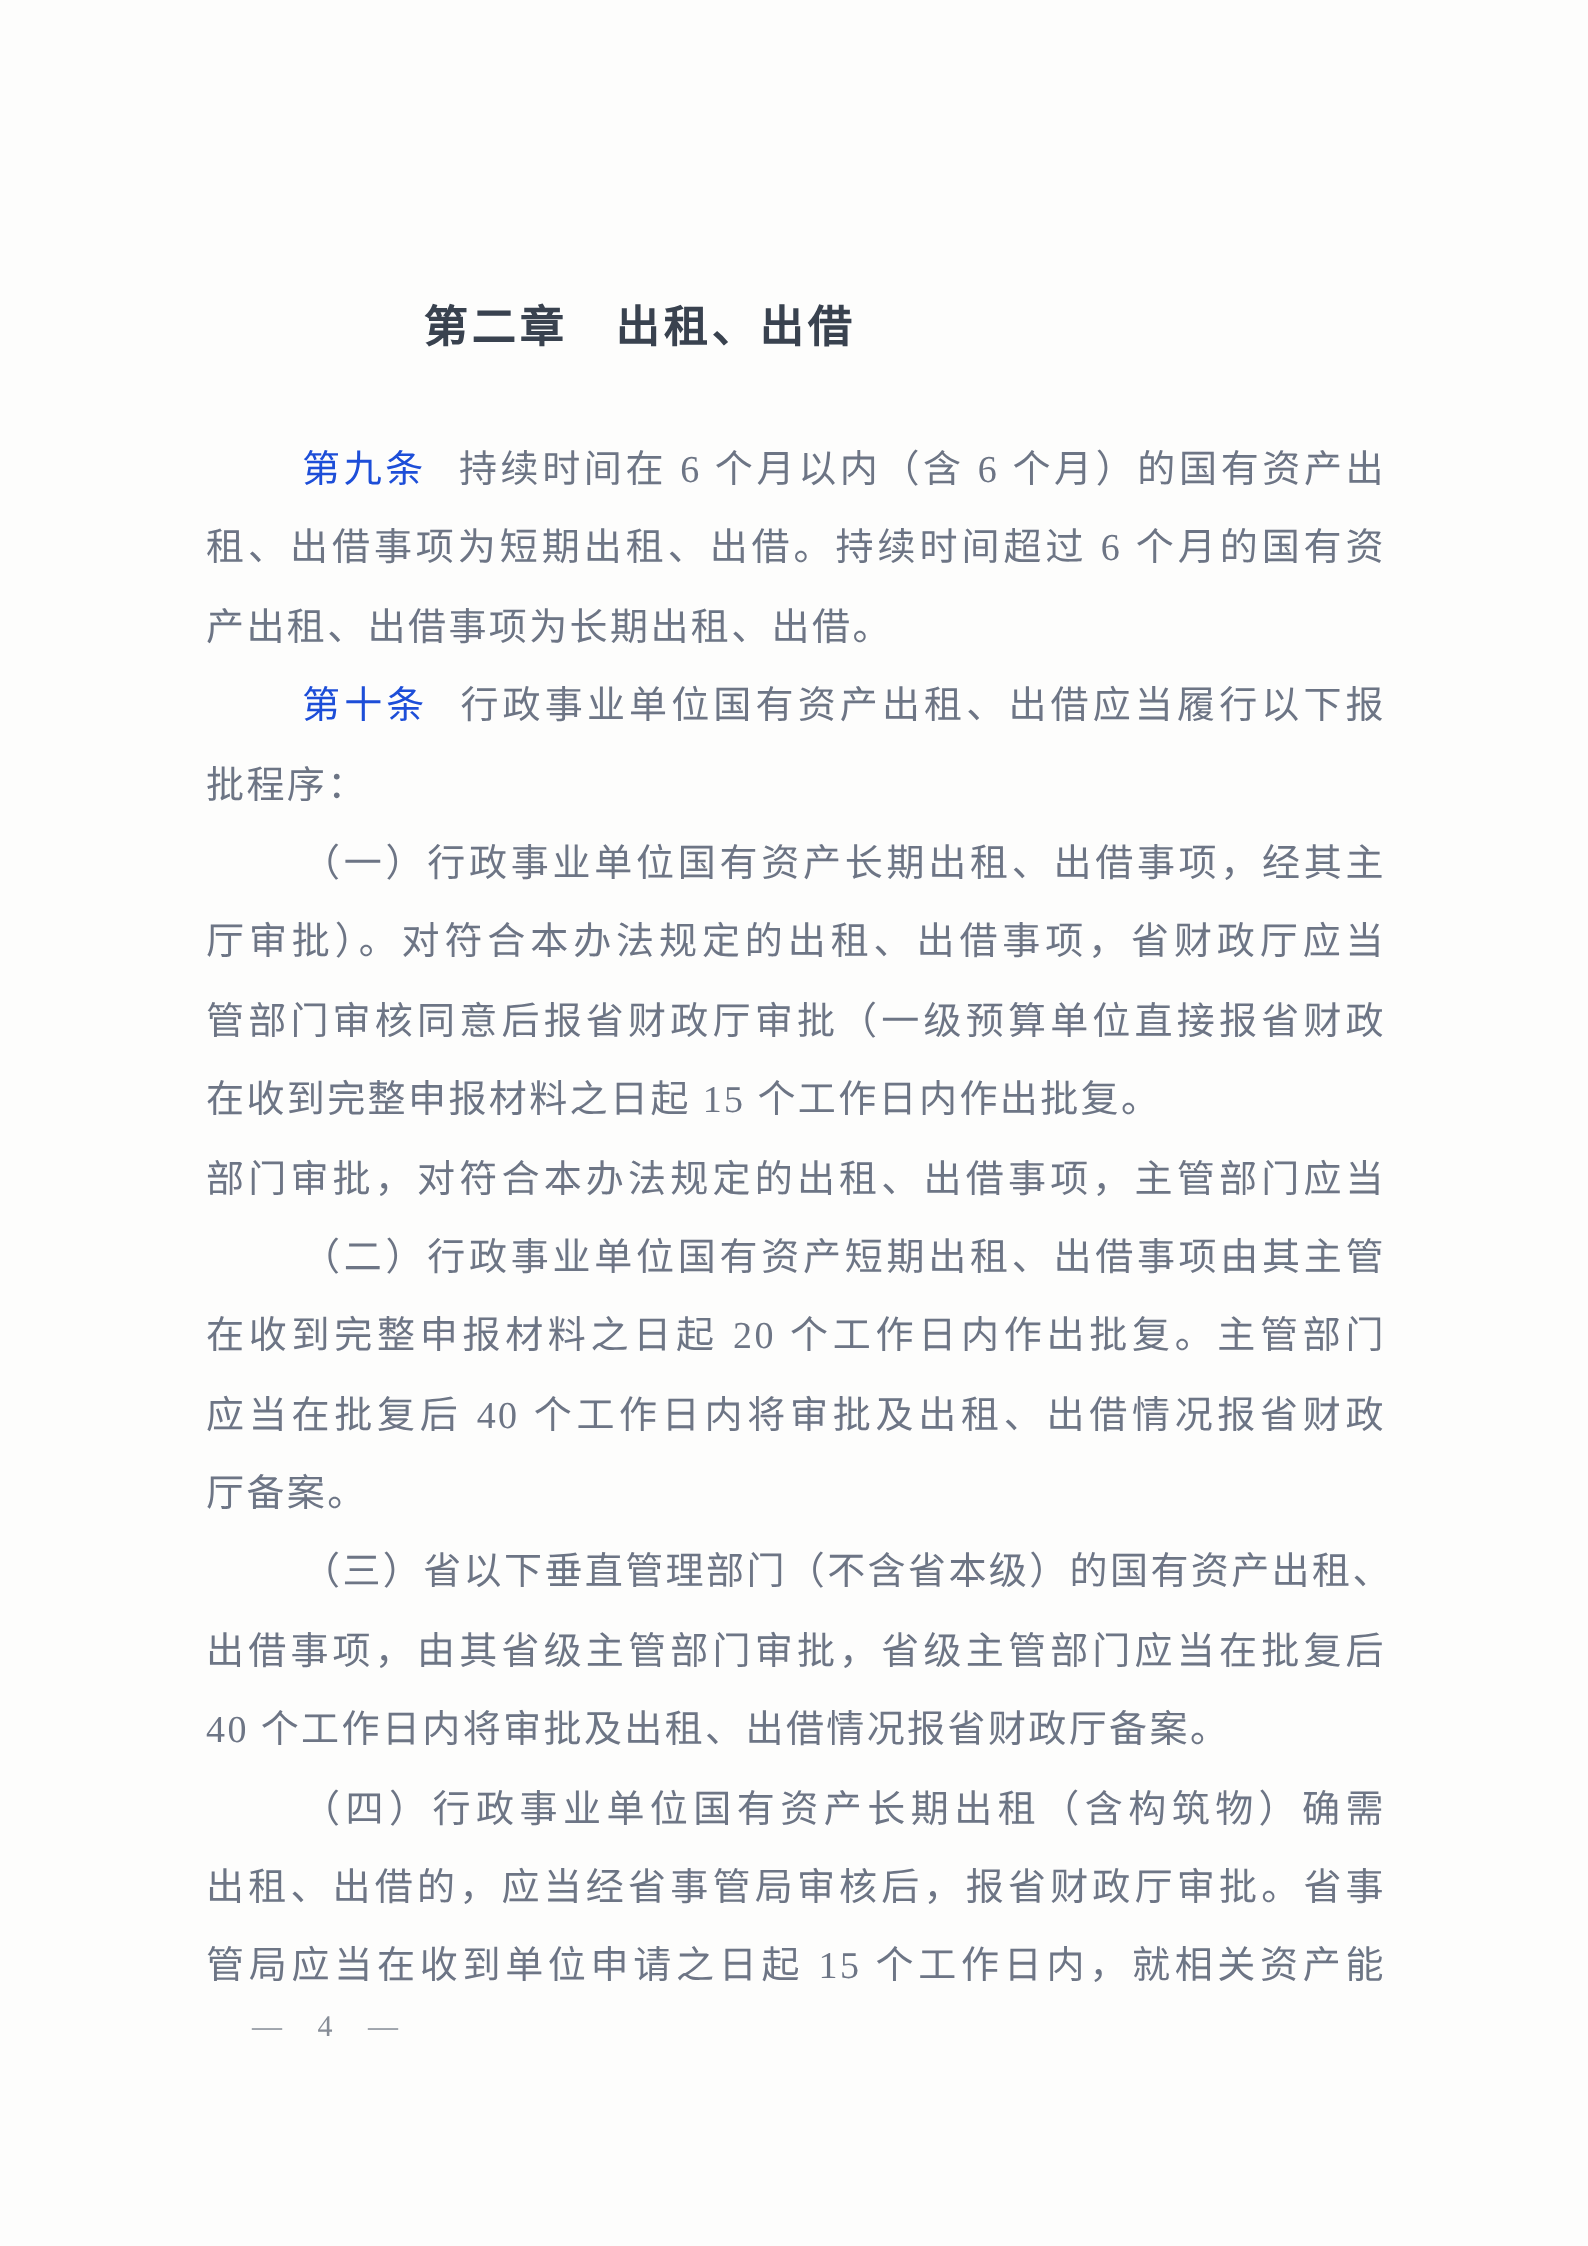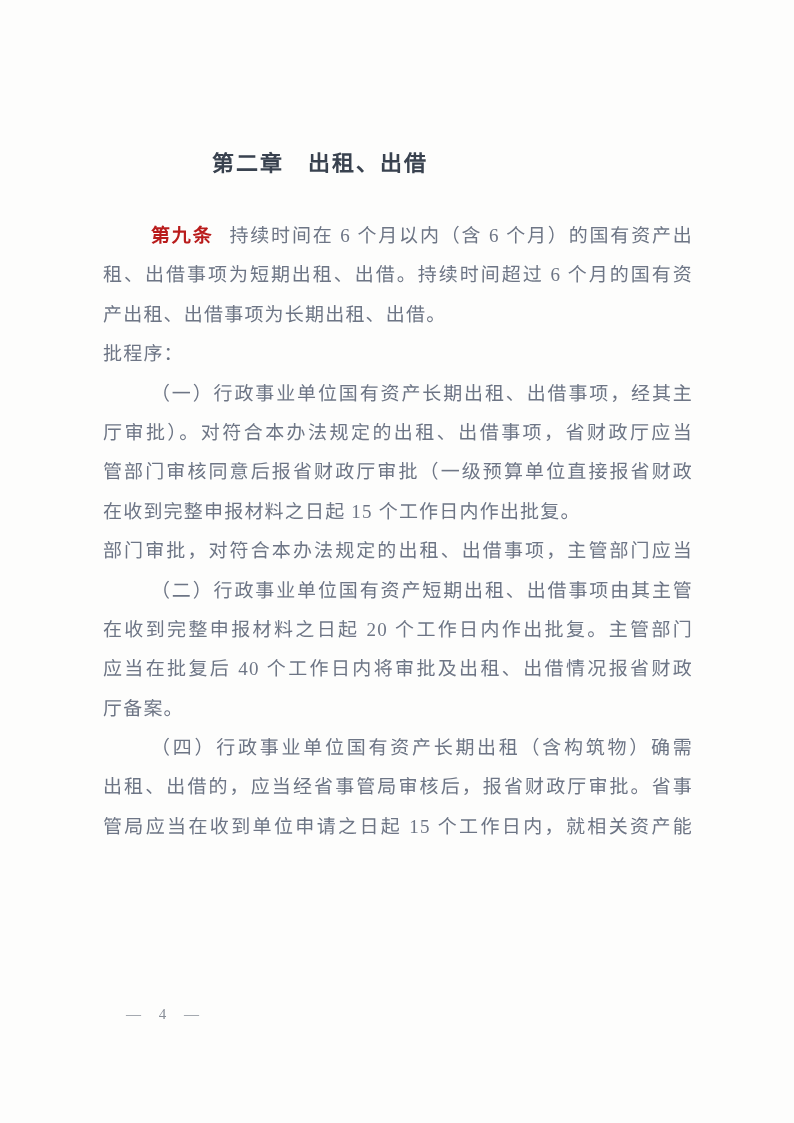--- a/index.html
+++ b/index.html
@@ -46,22 +46,22 @@
     overflow: visible;
   }
   .line.last {
     text-align: center;
     text-align-last: left;
   }
   .line.first {
     text-indent: 48px;
   }
   .lead {
-    font-weight: bold;
-    color: #b91c1c;
+    font-weight: normal;
+    color: #1d4ed8;
     margin-right: 16px;
   }
   .page-footer {
     position: absolute;
     left: 126px;
     top: 1002px;
     font-size: 15px;
     color: #878d97;
     letter-spacing: 3px;
     word-spacing: 8px;
@@ -74,36 +74,42 @@
 <div class="page">
   <div class="chapter-title">第二章　出租、出借</div>
 
   <div class="doc-body">
       <div class="paragraph">
         <div class="line first"><span class="lead">第九条</span>持续时间在 6 个月以内（含 6 个月）的国有资产出</div>
         <div class="line">租、出借事项为短期出租、出借。持续时间超过 6 个月的国有资</div>
         <div class="line last">产出租、出借事项为长期出租、出借。</div>
       </div>
       <div class="paragraph">
+        <div class="line first"><span class="lead">第十条</span>行政事业单位国有资产出租、出借应当履行以下报</div>
         <div class="line last">批程序：</div>
       </div>
       <div class="paragraph">
         <div class="line first">（一）行政事业单位国有资产长期出租、出借事项，经其主</div>
         <div class="line">厅审批）。对符合本办法规定的出租、出借事项，省财政厅应当</div>
         <div class="line">管部门审核同意后报省财政厅审批（一级预算单位直接报省财政</div>
         <div class="line last">在收到完整申报材料之日起 15 个工作日内作出批复。</div>
       </div>
       <div class="paragraph">
         <div class="line">部门审批，对符合本办法规定的出租、出借事项，主管部门应当</div>
         <div class="line first">（二）行政事业单位国有资产短期出租、出借事项由其主管</div>
         <div class="line">在收到完整申报材料之日起 20 个工作日内作出批复。主管部门</div>
         <div class="line">应当在批复后 40 个工作日内将审批及出租、出借情况报省财政</div>
         <div class="line last">厅备案。</div>
       </div>
       <div class="paragraph">
+        <div class="line first">（三）省以下垂直管理部门（不含省本级）的国有资产出租、</div>
+        <div class="line">出借事项，由其省级主管部门审批，省级主管部门应当在批复后</div>
+        <div class="line last">40 个工作日内将审批及出租、出借情况报省财政厅备案。</div>
+      </div>
+      <div class="paragraph">
         <div class="line first">（四）行政事业单位国有资产长期出租（含构筑物）确需</div>
         <div class="line">出租、出借的，应当经省事管局审核后，报省财政厅审批。省事</div>
         <div class="line">管局应当在收到单位申请之日起 15 个工作日内，就相关资产能</div>
       </div>
     </div>
 
   <div class="page-footer">— 4 —</div>
 </div>
 
 </body></html>

